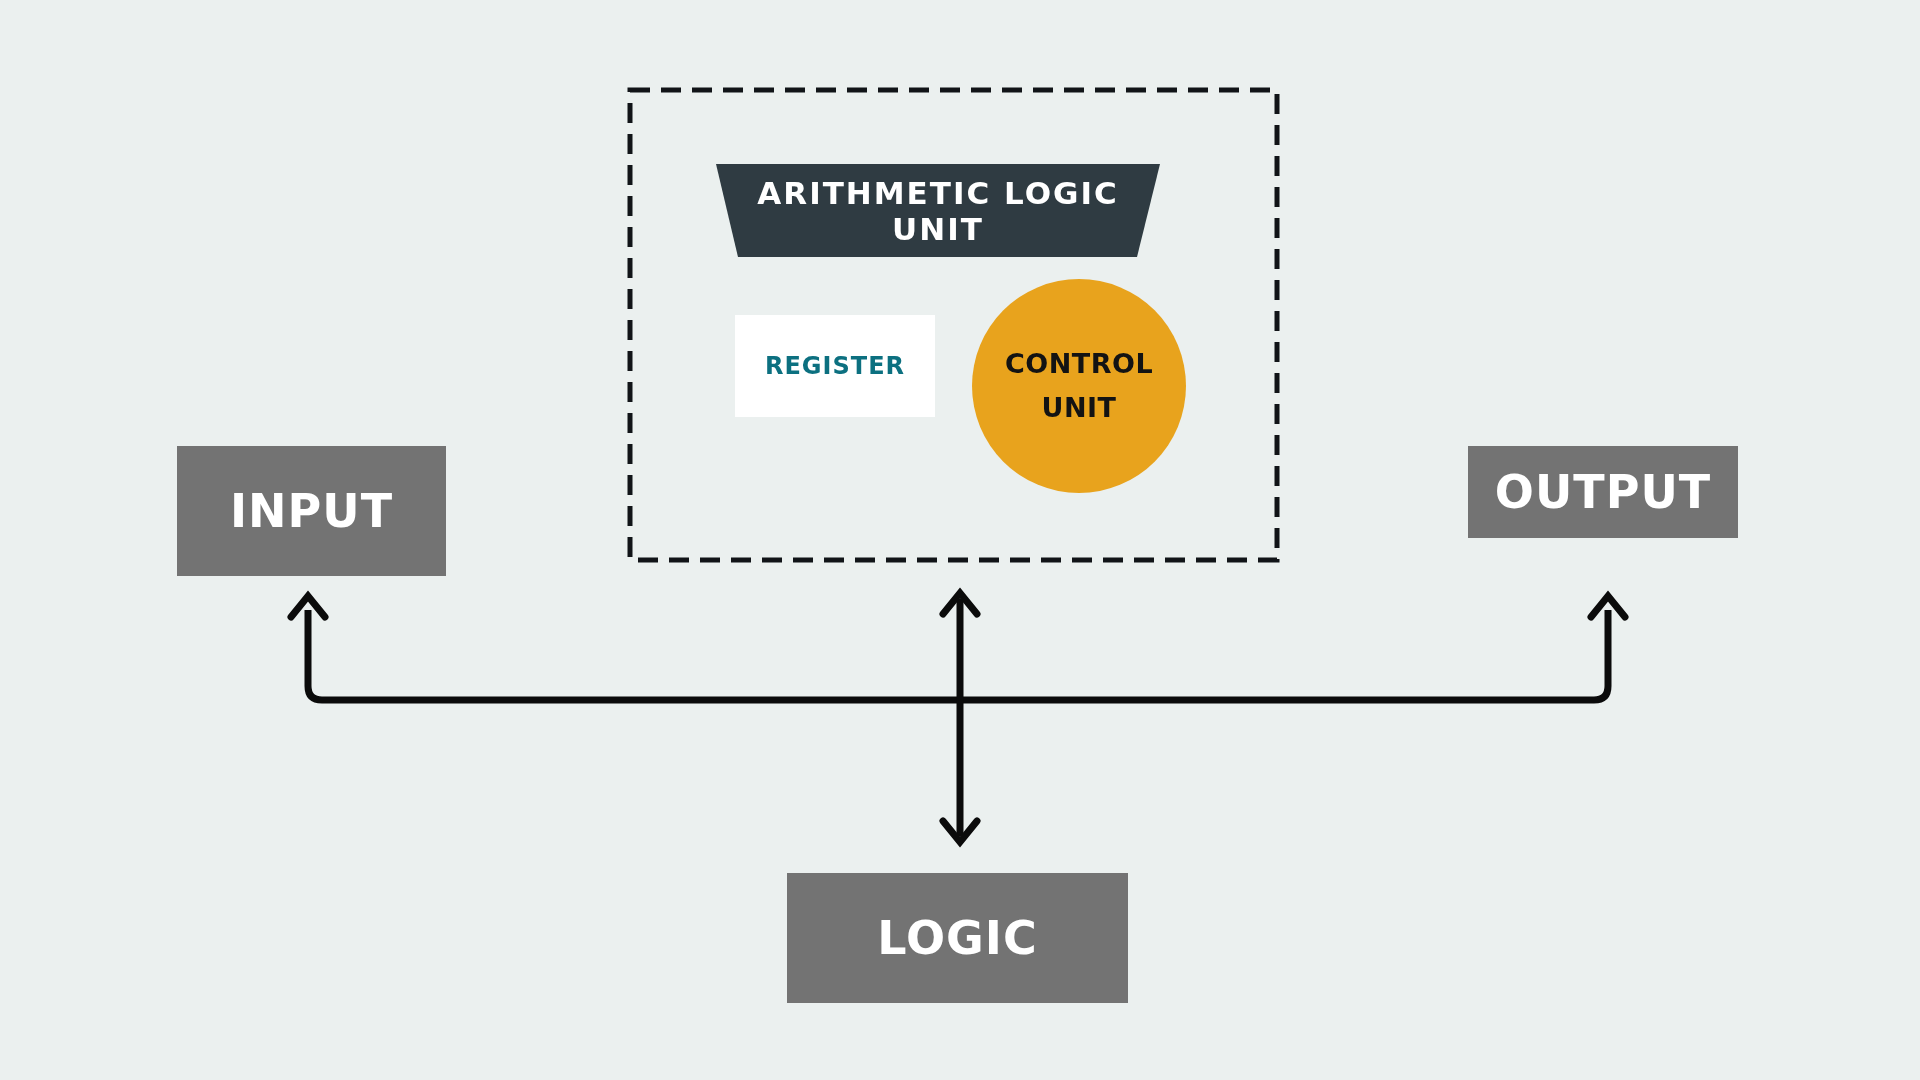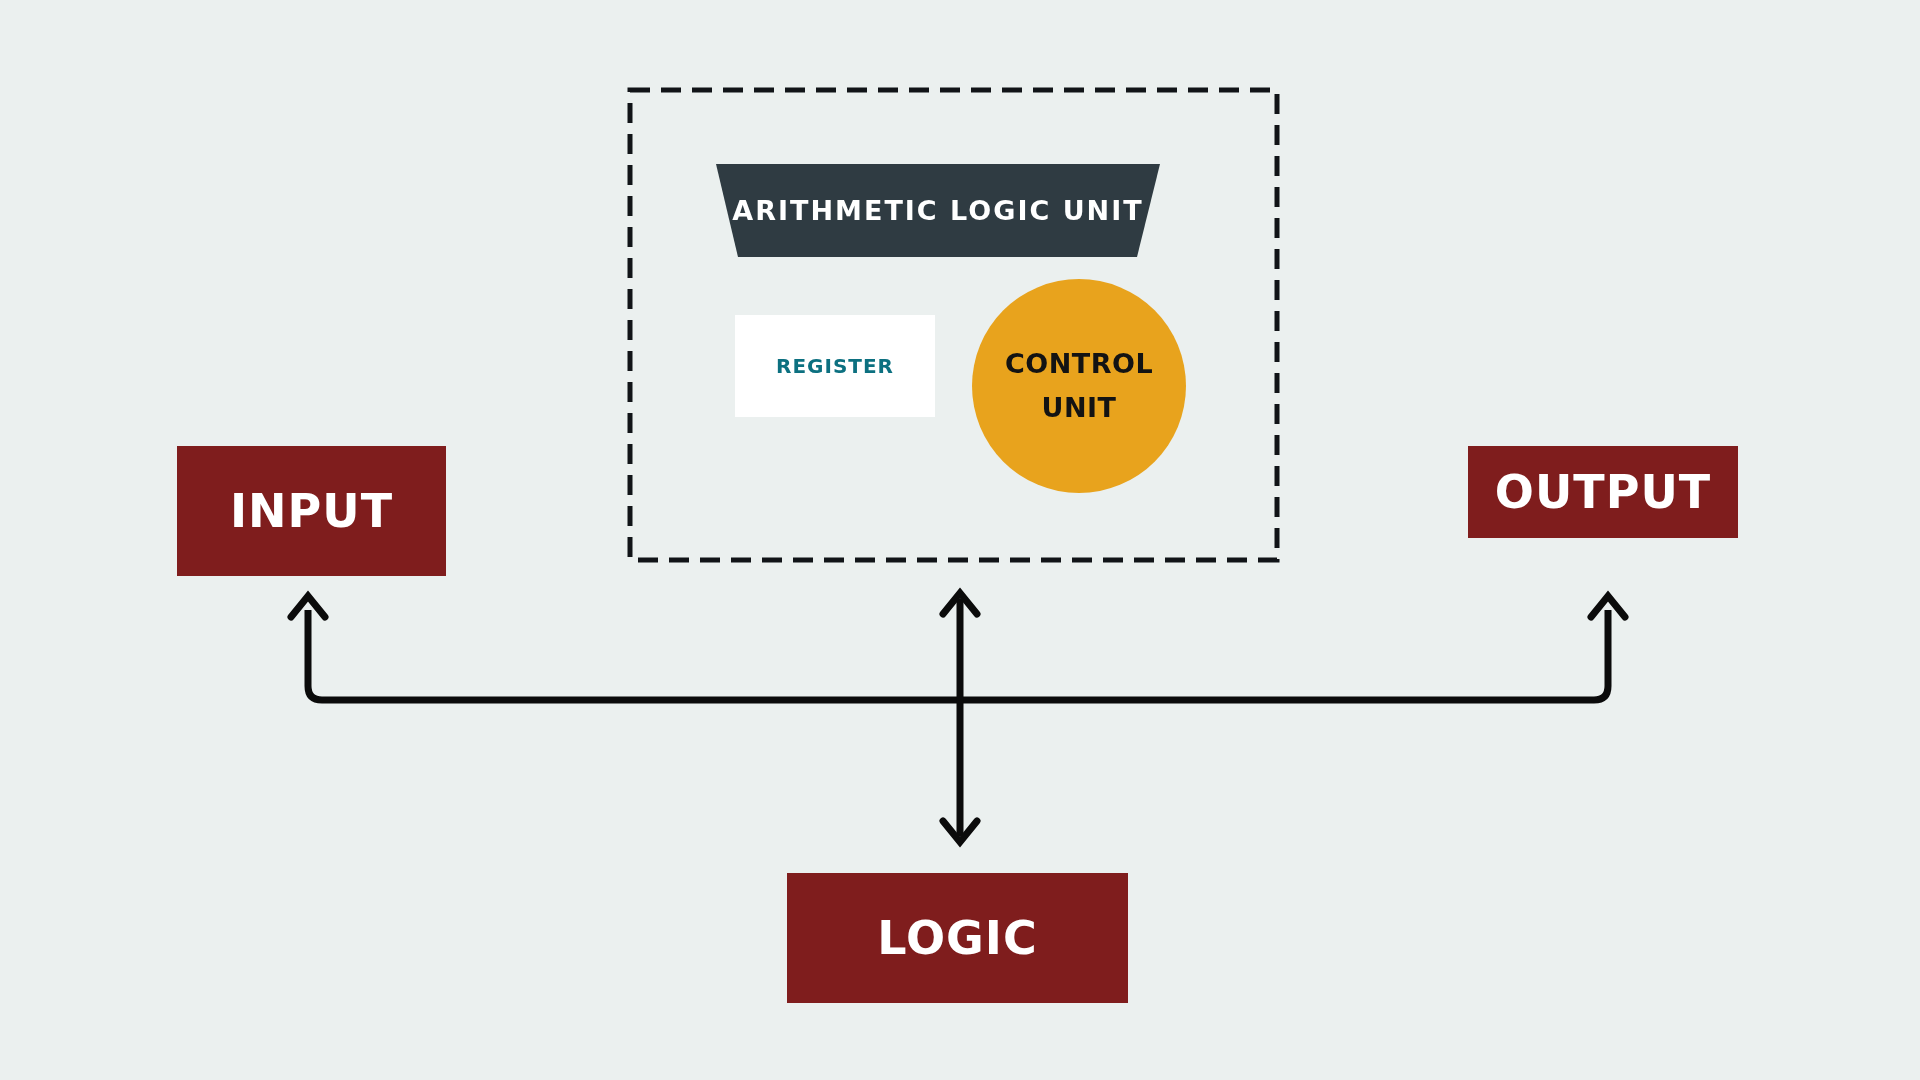--- a/index.html
+++ b/index.html
@@ -27,48 +27,48 @@
     justify-content: center;
     font-weight: 700;
     text-align: center;
     box-sizing: border-box;
   }
   .alu {
     left: 716px; top: 164px;
     width: 444px; height: 93px;
     background: #2F3B42;
     color: #FFFFFF;
-    font-size: 27px;
+    font-size: 31px;
     letter-spacing: 2px;
     clip-path: polygon(0 0, 100% 0, calc(100% - 23px) 100%, 22px 100%);
   }
   .register {
     left: 735px; top: 315px;
     width: 200px; height: 102px;
     background: #FFFFFF;
     color: #0C7080;
-    font-size: 20px;
+    font-size: 24px;
     letter-spacing: 1px;
   }
   .control-unit {
     left: 972px; top: 279px;
     width: 214px; height: 214px;
     border-radius: 50%;
     background: #E8A31D;
     color: #131313;
     font-size: 27px;
     letter-spacing: 0.5px;
     line-height: 44px;
   }
   .control-unit .wrap-label {
     display: block;
     width: 170px;
   }
   .node {
-    background: #7f1d1d;
+    background: #737373;
     color: #FFFFFF;
     font-size: 46px;
     letter-spacing: 1px;
   }
   .node-input  { left: 177px;  top: 446px; width: 269px; height: 130px; }
   .node-output { left: 1468px; top: 446px; width: 270px; height: 92px; }
   .node-memory { left: 787px;  top: 873px; width: 341px; height: 130px; }
 </style>
 </head>
 <body>

